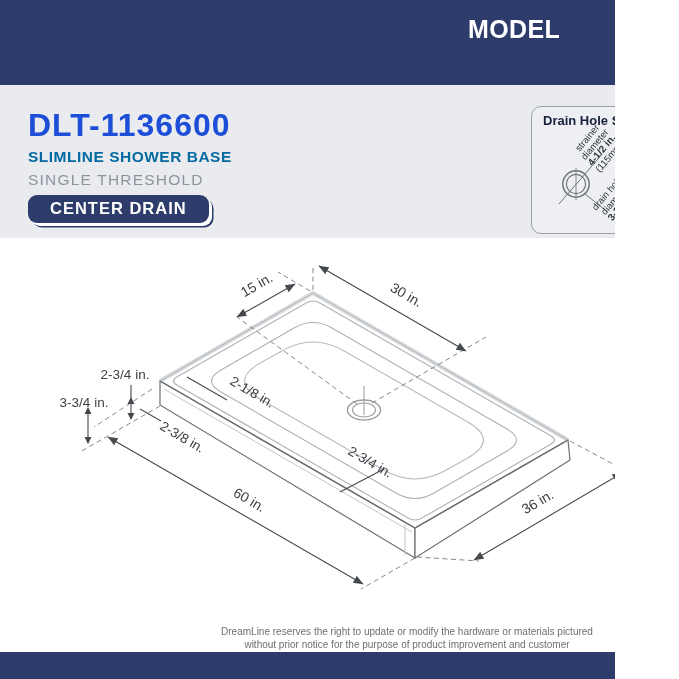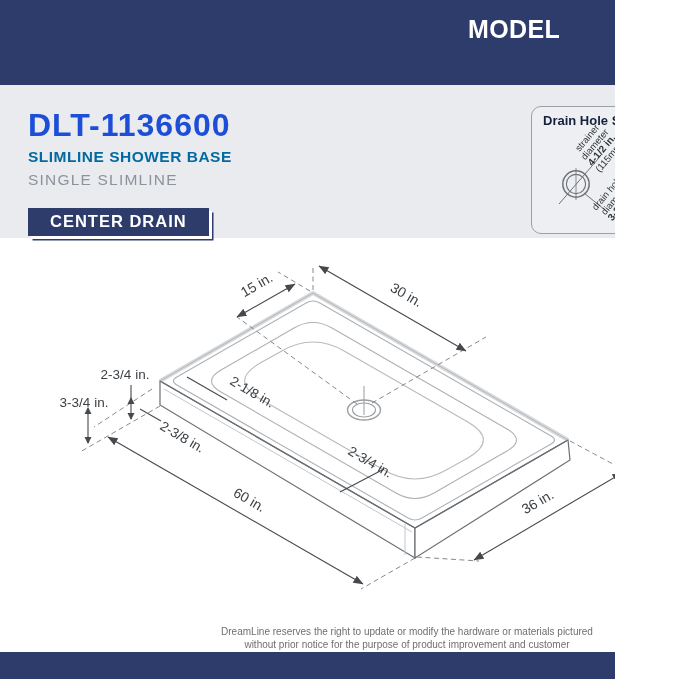--- a/index.html
+++ b/index.html
@@ -11,23 +11,23 @@
   
   .top-bar { position:absolute; left:0; top:0; width:679px; height:85px; background:#2d3c6b; }
   .model-info { position:absolute; left:468px; top:16px; color:#ffffff; font-weight:bold;
     font-size:25px; line-height:26px; letter-spacing:0.4px; }
   
   .gray-band { position:absolute; left:0; top:85px; width:679px; height:153px; background:#e9ebee; }
   .product-block { position:absolute; left:28px; top:107px; }
   .product-model { color:#1d4ed8; font-weight:bold; font-size:32px; letter-spacing:1px; }
   .product-name  { margin-top:4px; color:#0369a1; font-weight:bold; font-size:15.5px; letter-spacing:0.5px; }
   .product-threshold { margin-top:5px; color:#8d939d; font-size:15.5px; letter-spacing:1.2px; }
-  .drain-badge { display:inline-block; margin-top:19px; background:#2d3c6b; color:#ffffff;
+  .drain-badge { display:inline-block; margin-top:6px; background:#2d3c6b; color:#ffffff;
     font-weight:bold; font-size:16.5px; letter-spacing:1px; padding:4px 22px 5px 22px;
-    box-shadow: 3px 3px 0 0 #ffffff, 4.5px 4.5px 0 0 #2d3c6b; }
+    box-shadow: 3px 3px 0 0 #ffffff, 4.5px 4.5px 0 0 #2d3c6b; border-radius: 9px; }
   
   .specs-box { position:absolute; left:531px; top:106px; width:131px; height:128px;
     border:1.2px solid #9ba1a7; border-radius:10px; background:#edeff2; }
   .specs-title { position:absolute; left:0; top:6px; width:100%; text-align:center;
     color:#16203c; font-weight:bold; font-size:13px; }
   .rot-block { position:absolute; text-align:center; font-size:9.5px; line-height:9.5px;
     color:#2e3236; white-space:nowrap; transform:translate(-50%,-50%) rotate(-50deg); }
   .rot-block .b { font-weight:bold; font-size:10px; }
   .specs-svg { position:absolute; left:0; top:0; }
   
@@ -48,21 +48,21 @@
     <div class="model-info">
       <div>MODEL</div>
     </div>
   </div>
 
   <div class="gray-band"></div>
 
   <div class="product-block">
     <div class="product-model">DLT-1136600</div>
     <div class="product-name">SLIMLINE SHOWER BASE</div>
-    <div class="product-threshold">SINGLE SLIMLINE</div>
+    <div class="product-threshold">SINGLE THRESHOLD</div>
     <div class="drain-badge">CENTER DRAIN</div>
   </div>
 
   <div class="specs-box">
     <svg class="specs-svg" width="131" height="128" viewBox="0 0 131 128">
       <g stroke="#6e7276" fill="none">
         <line x1="27" y1="97" x2="66" y2="52" stroke-width="1"></line>
         <line x1="52" y1="86" x2="73" y2="103" stroke-width="1"></line>
         <circle cx="44" cy="77" r="13.2" stroke-width="1.5"></circle>
         <circle cx="44" cy="77" r="9.6" stroke-width="1.1"></circle>

